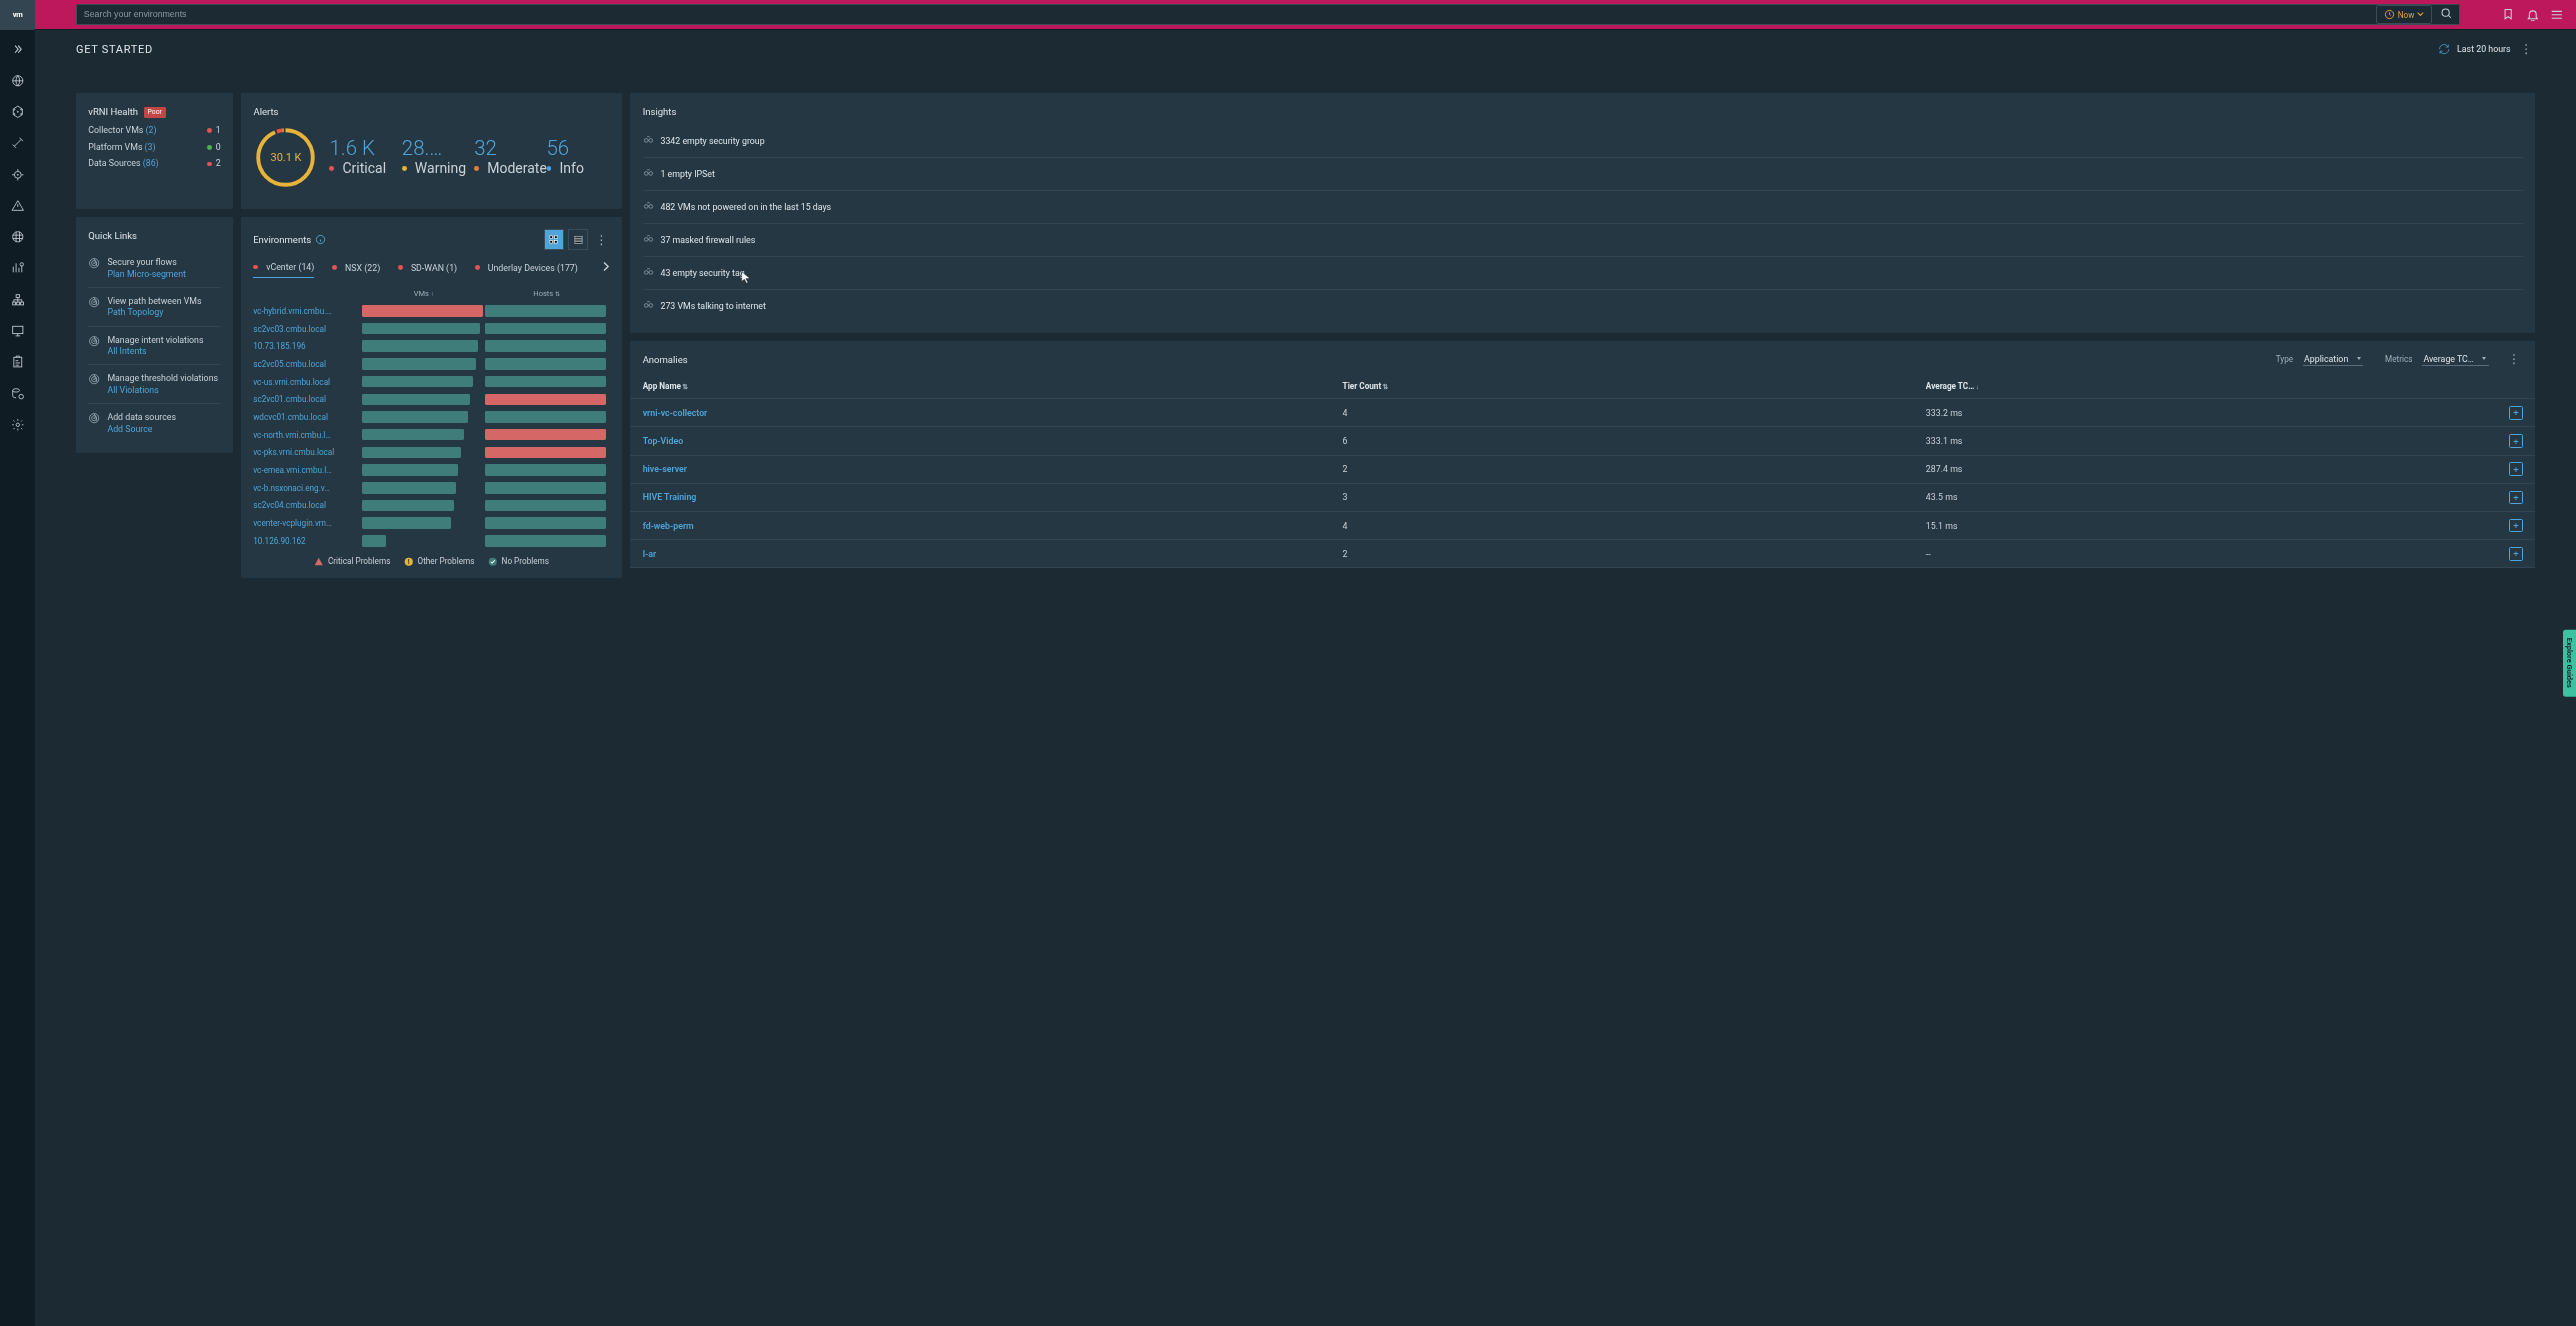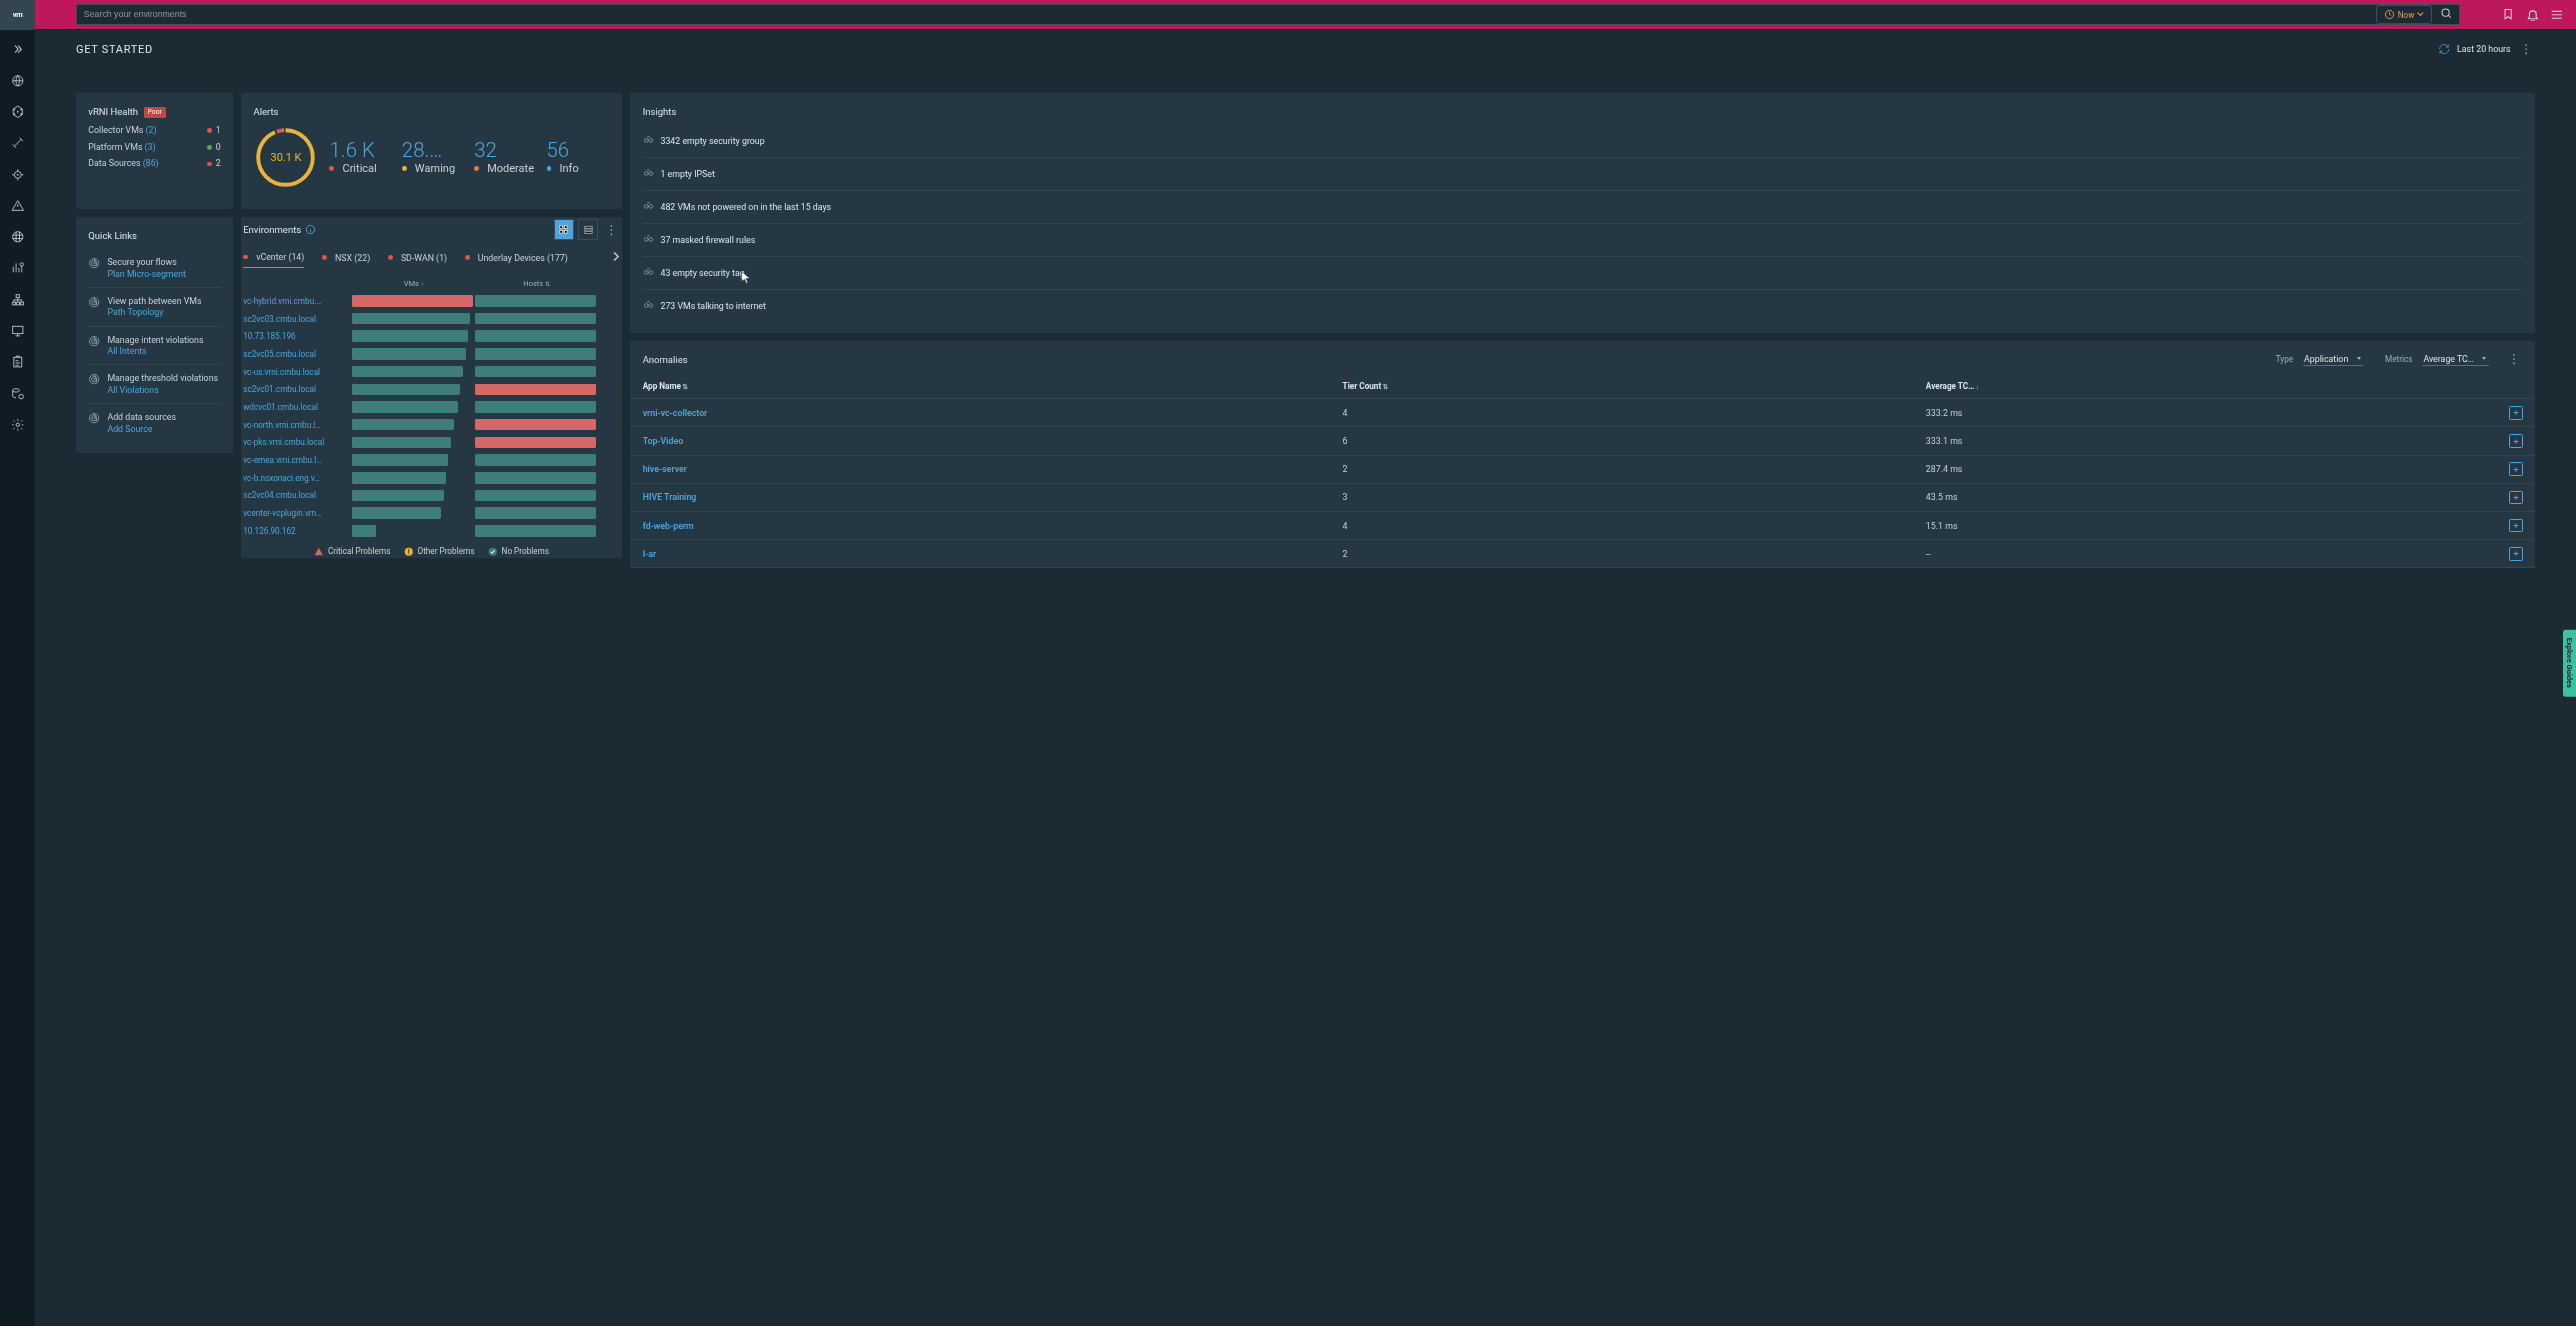--- a/index.html
+++ b/index.html
@@ -102,30 +102,30 @@
 .dot-green { background: #4caf50; }
 .dot-yellow { background: #e8b339; }
 .dot-orange { background: #e87e3d; }
 .dot-blue { background: #4fa5db; }
 
 .alerts-body { display: flex; align-items: center; gap: 11px; }
 .donut-wrap { position: relative; width: 65px; height: 65px; }
 .donut-label { position: absolute; top: 50%; left: 50%; transform: translate(-50%,-50%); font-size: 11px; color: #e8b339; }
 .alert-stat { flex: 1; display: flex; flex-direction: column; align-items: flex-start; min-width: 54px; }
 .alert-num { font-size: 20.4px; color: #4fa5db; font-weight: 300; line-height: 1; margin-bottom: 1.4px; }
-.alert-lbl { font-size: 11px; color: #c9d1d9; display: flex; align-items: center; gap: 4.1px; }
+.alert-lbl { font-size: 14px; color: #c9d1d9; display: flex; align-items: center; gap: 4.1px; }
 
 .ql-item { display: flex; gap: 6.8px; padding: 8.2px 0; border-bottom: 0.7px solid #324550; font-size: 8.8px; }
 .ql-item:last-child { border-bottom: none; }
 .ql-item .qtxt { color: #c9d1d9; }
 .ql-item .qlnk { color: #4fa5db; display: block; margin-top: 1.4px; cursor: pointer; }
 .ql-ico { width: 12.3px; flex-shrink: 0; }
 .ql-ico svg { stroke: #a0afb8; fill: none; }
 
-.env-card { padding: 2px; }
+.env-card { padding: 12px; }
 .env-head { display: flex; justify-content: space-between; align-items: center; margin-bottom: 6.8px; }
 .env-title { display: flex; align-items: center; gap: 4.1px; font-size: 9.5px; color: #dfe6eb; }
 .view-toggle { display: flex; align-items: center; gap: 4.1px; }
 .vt-btn { width: 20.4px; height: 20.4px; border: 0.7px solid #3a4d58; display: flex; align-items: center; justify-content: center; }
 .vt-btn.active { background: #4fa5db; }
 .vt-btn svg { stroke: #c9d1d9; }
 .vt-btn.active svg { stroke: #fff; }
 
 .tabs { display: flex; gap: 17.7px; align-items: center; border-bottom: 0.7px solid transparent; margin-bottom: 5.4px; position: relative; }
 .tab { display: flex; align-items: center; gap: 4.1px; padding: 5.4px 0; font-size: 8.8px; color: #c9d1d9; cursor: pointer; }

